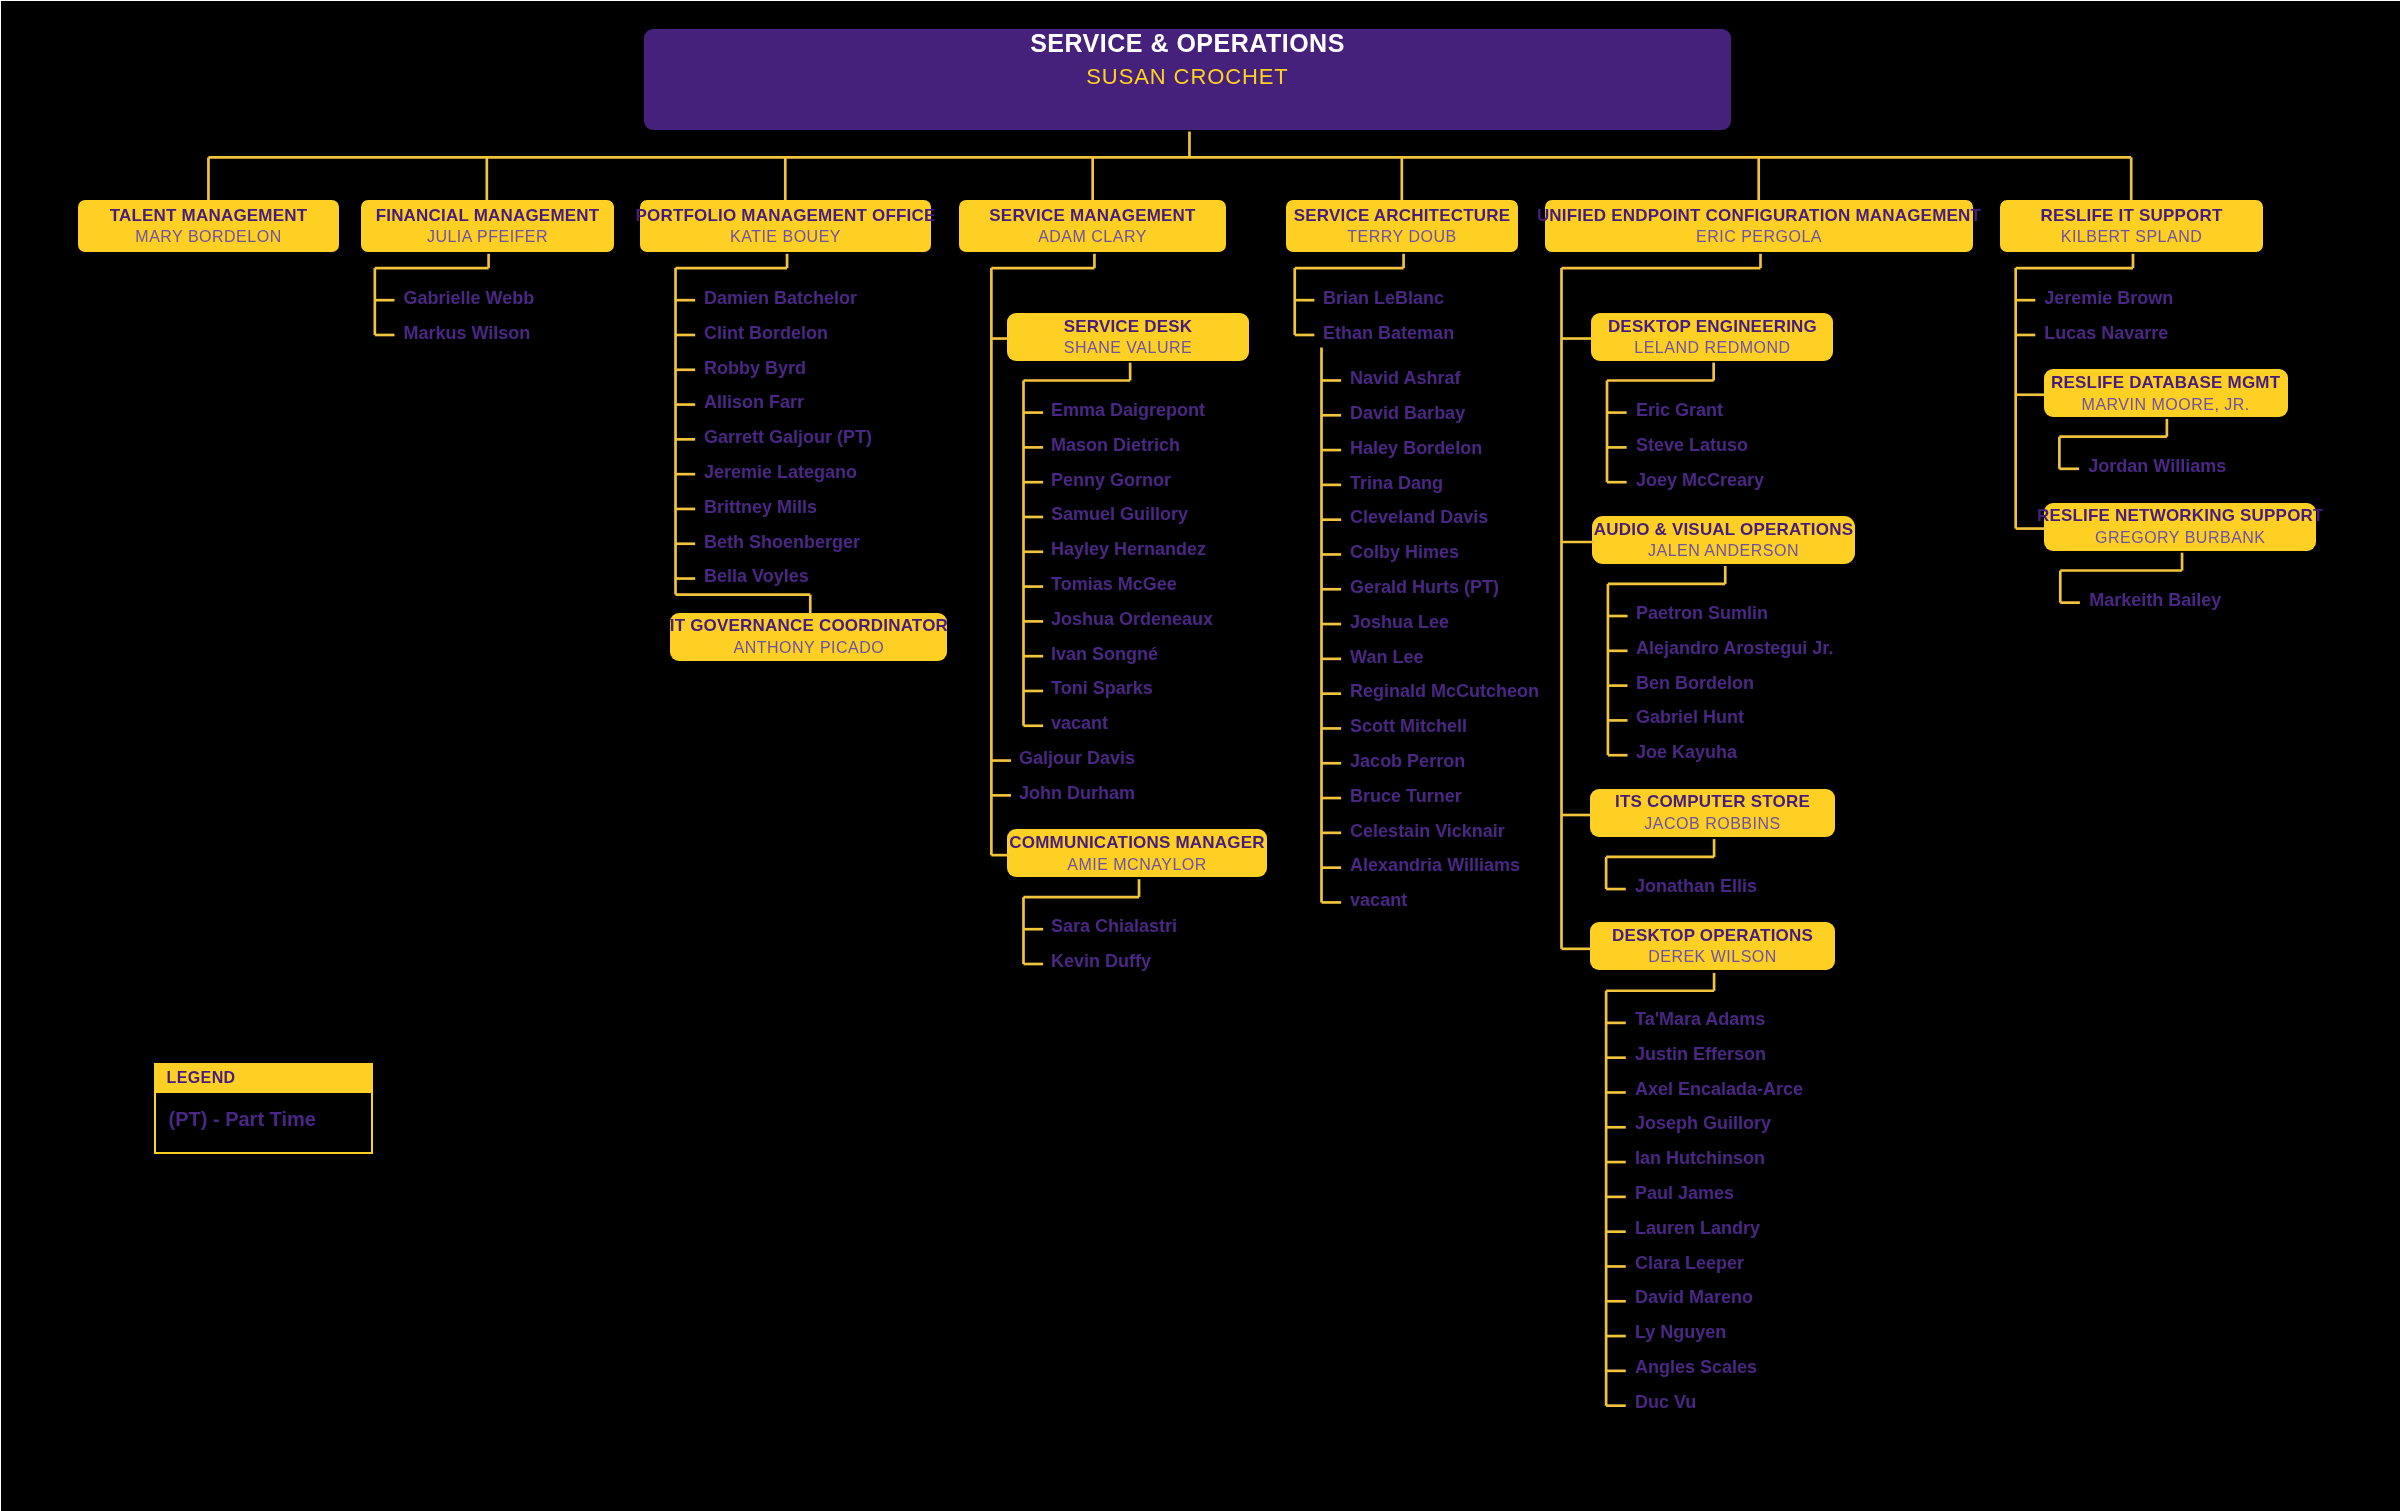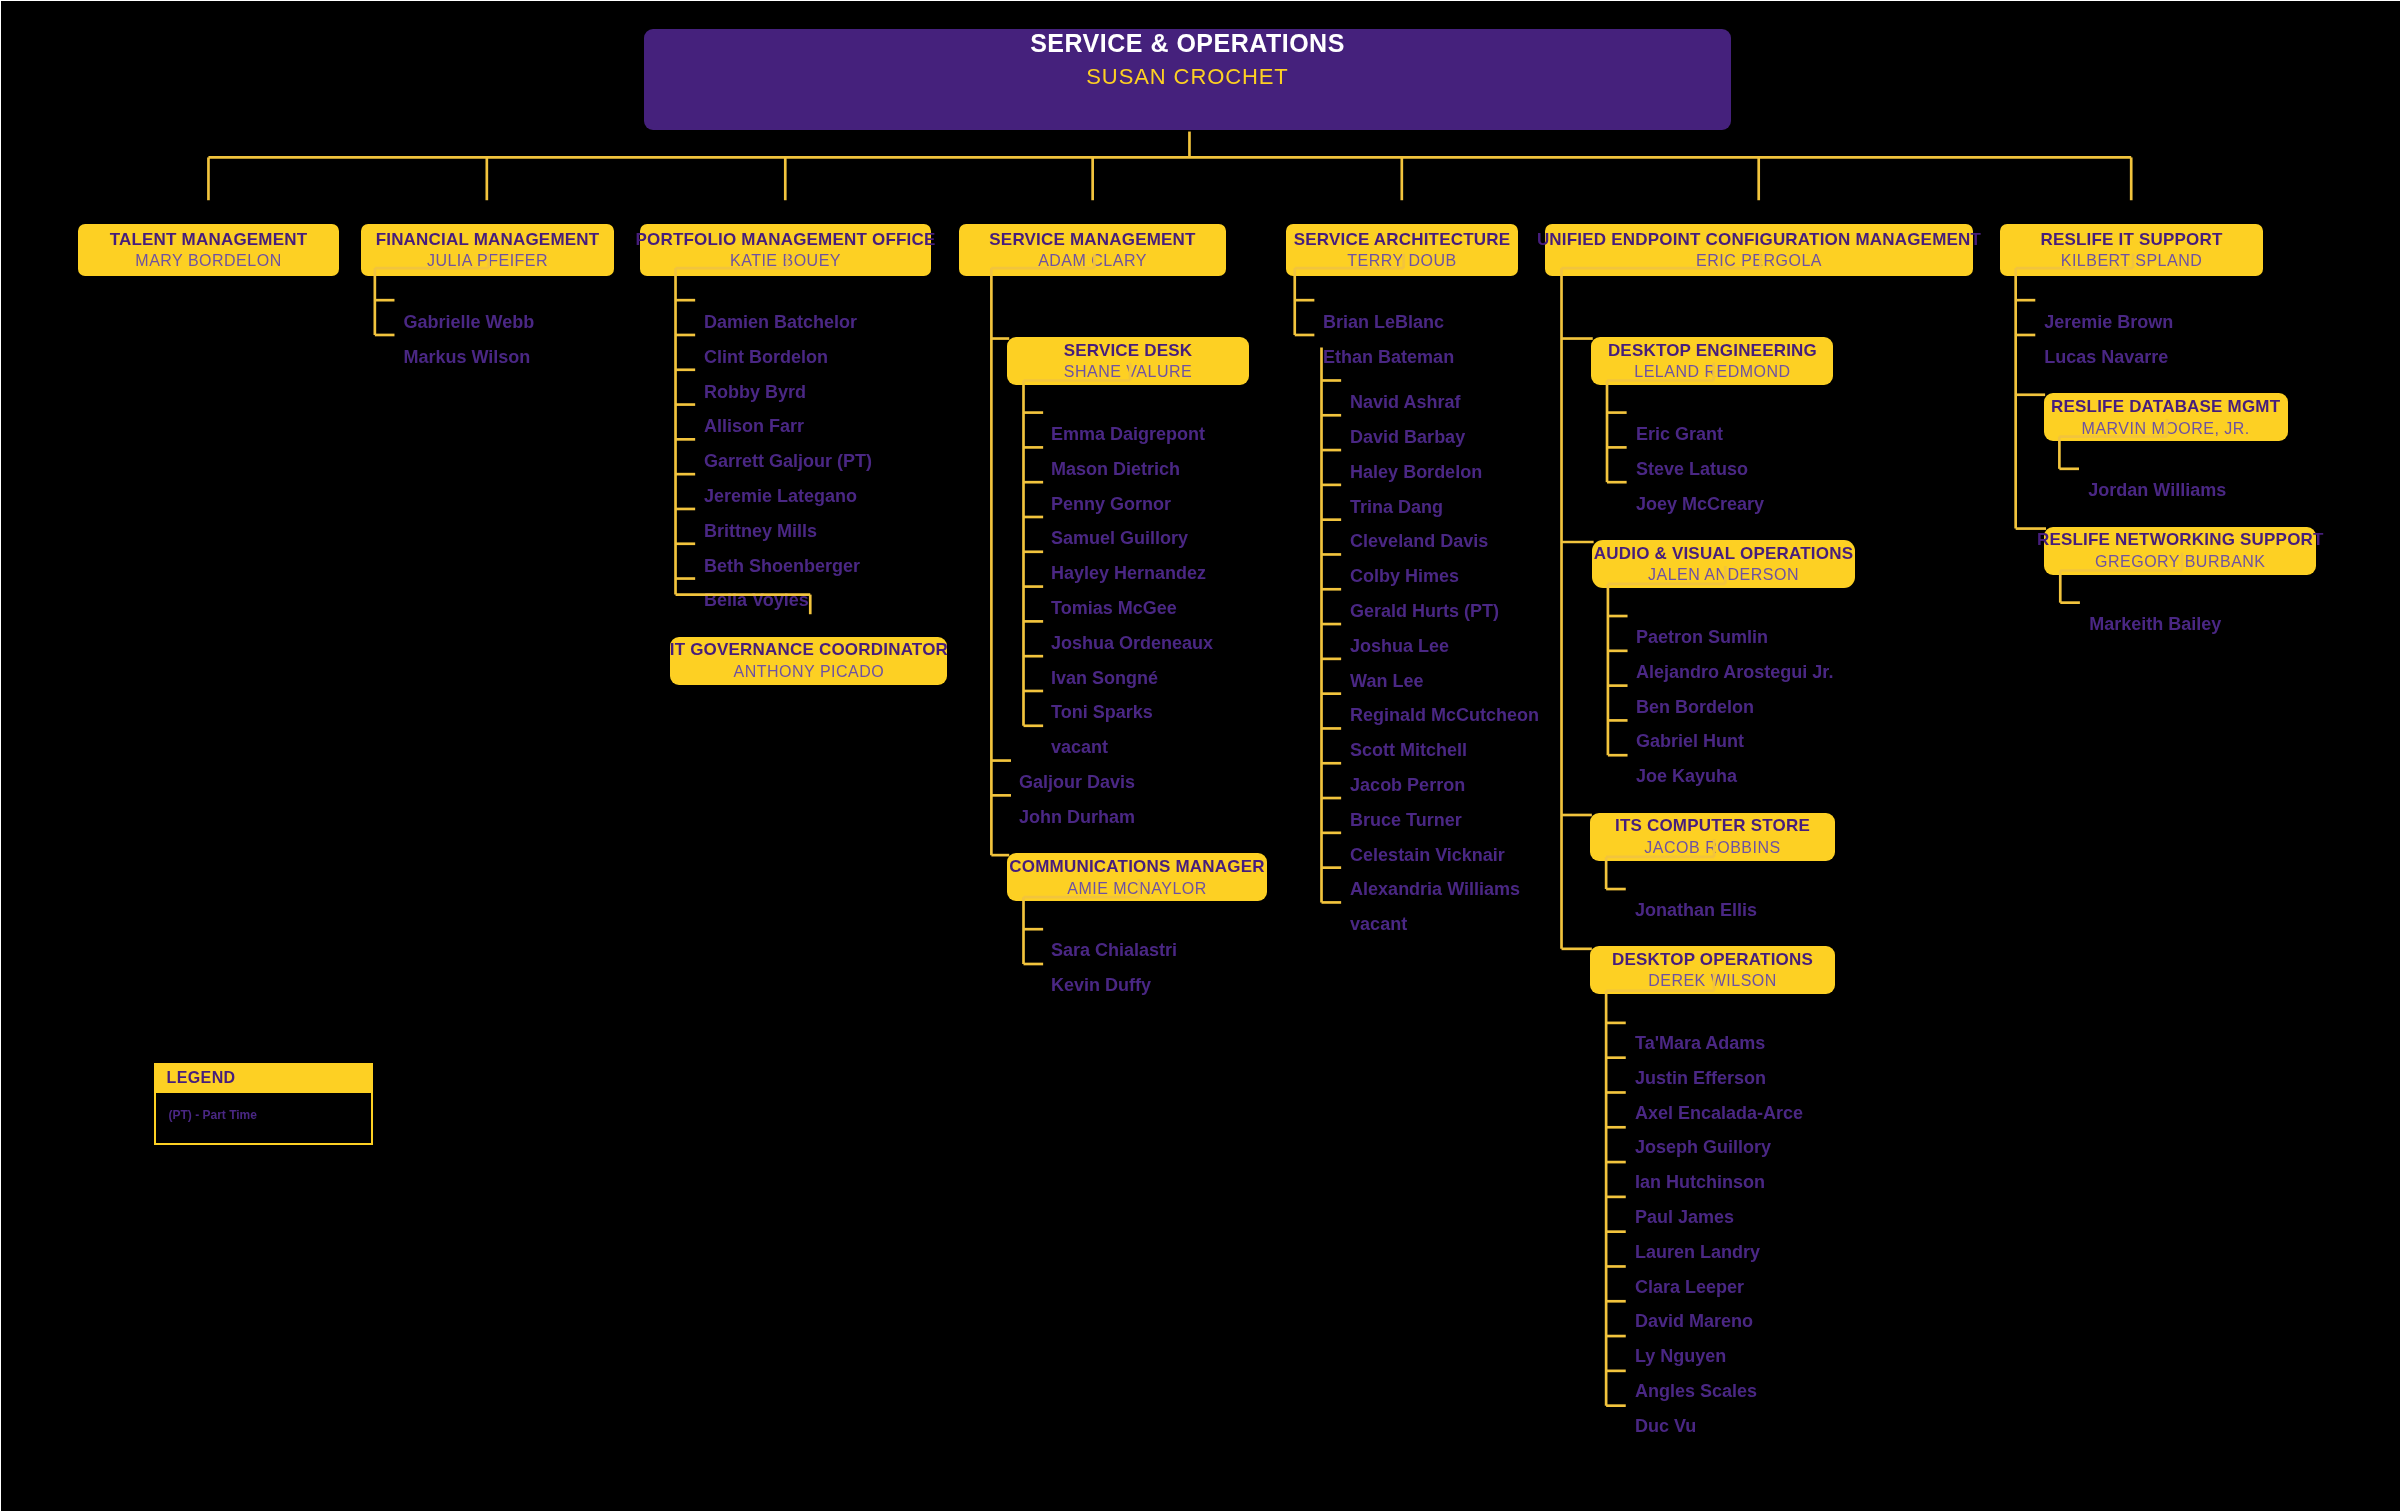--- a/index.html
+++ b/index.html
@@ -21,21 +21,21 @@
     font-family:"Liberation Sans", sans-serif;
   }
   #connectors{position:absolute;left:0;top:0;pointer-events:none;}
   .root-box{
     position:absolute;left:643px;top:28px;width:1087px;height:101px;
     background:var(--purple);border-radius:9px;
     display:flex;flex-direction:column;align-items:center;justify-content:flex-start;
   }
   .root-title{color:#fff;font-size:25px;font-weight:bold;letter-spacing:0.5px;}
   .root-name{color:var(--gold);font-size:22px;margin-top:6.2px;letter-spacing:0.9px;}
-  .branch{position:absolute;top:199px;margin-top:24px;}
+  .branch{position:absolute;top:199px;}
   .dept-box{
     width:100%;height:52px;background:var(--gold);border-radius:7.1px;
     display:flex;flex-direction:column;align-items:center;justify-content:center;
     box-sizing:border-box;padding:0 7.1px;
   }
   .dept-title{color:var(--title);font-size:17px;font-weight:bold;letter-spacing:0.2px;white-space:nowrap;}
   .dept-name{color:var(--subname);font-size:16px;margin-top:2.7px;letter-spacing:0.5px;white-space:nowrap;}
   .sub-box{height:48px;border-radius:9px;margin-top:25px;}
   .children{padding-top:36px;}
   .children.under-unit{padding-top:39px;}
@@ -46,21 +46,21 @@
   }
   .legend{position:absolute;left:153px;top:1062px;width:219px;border-radius:28px;}
   .legend-header{
     background:var(--gold);color:var(--title);
     font-size:16px;font-weight:bold;letter-spacing:0.4px;
     padding:6.2px 12.5px;box-sizing:border-box;
   }
   .legend-body{
     border:2.7px solid var(--gold);border-top:none;
     padding:14.3px 12.5px 21.4px 12.5px;color:var(--name);
-    font-size:12px;font-weight:bold;
+    font-size:20px;font-weight:bold;
   }
 </style>
 </head>
 <body>
 
 <div id="page">
   <div class="root-box">
     <div class="root-title">SERVICE &amp; OPERATIONS</div>
     <div class="root-name">SUSAN CROCHET</div>
   </div>

